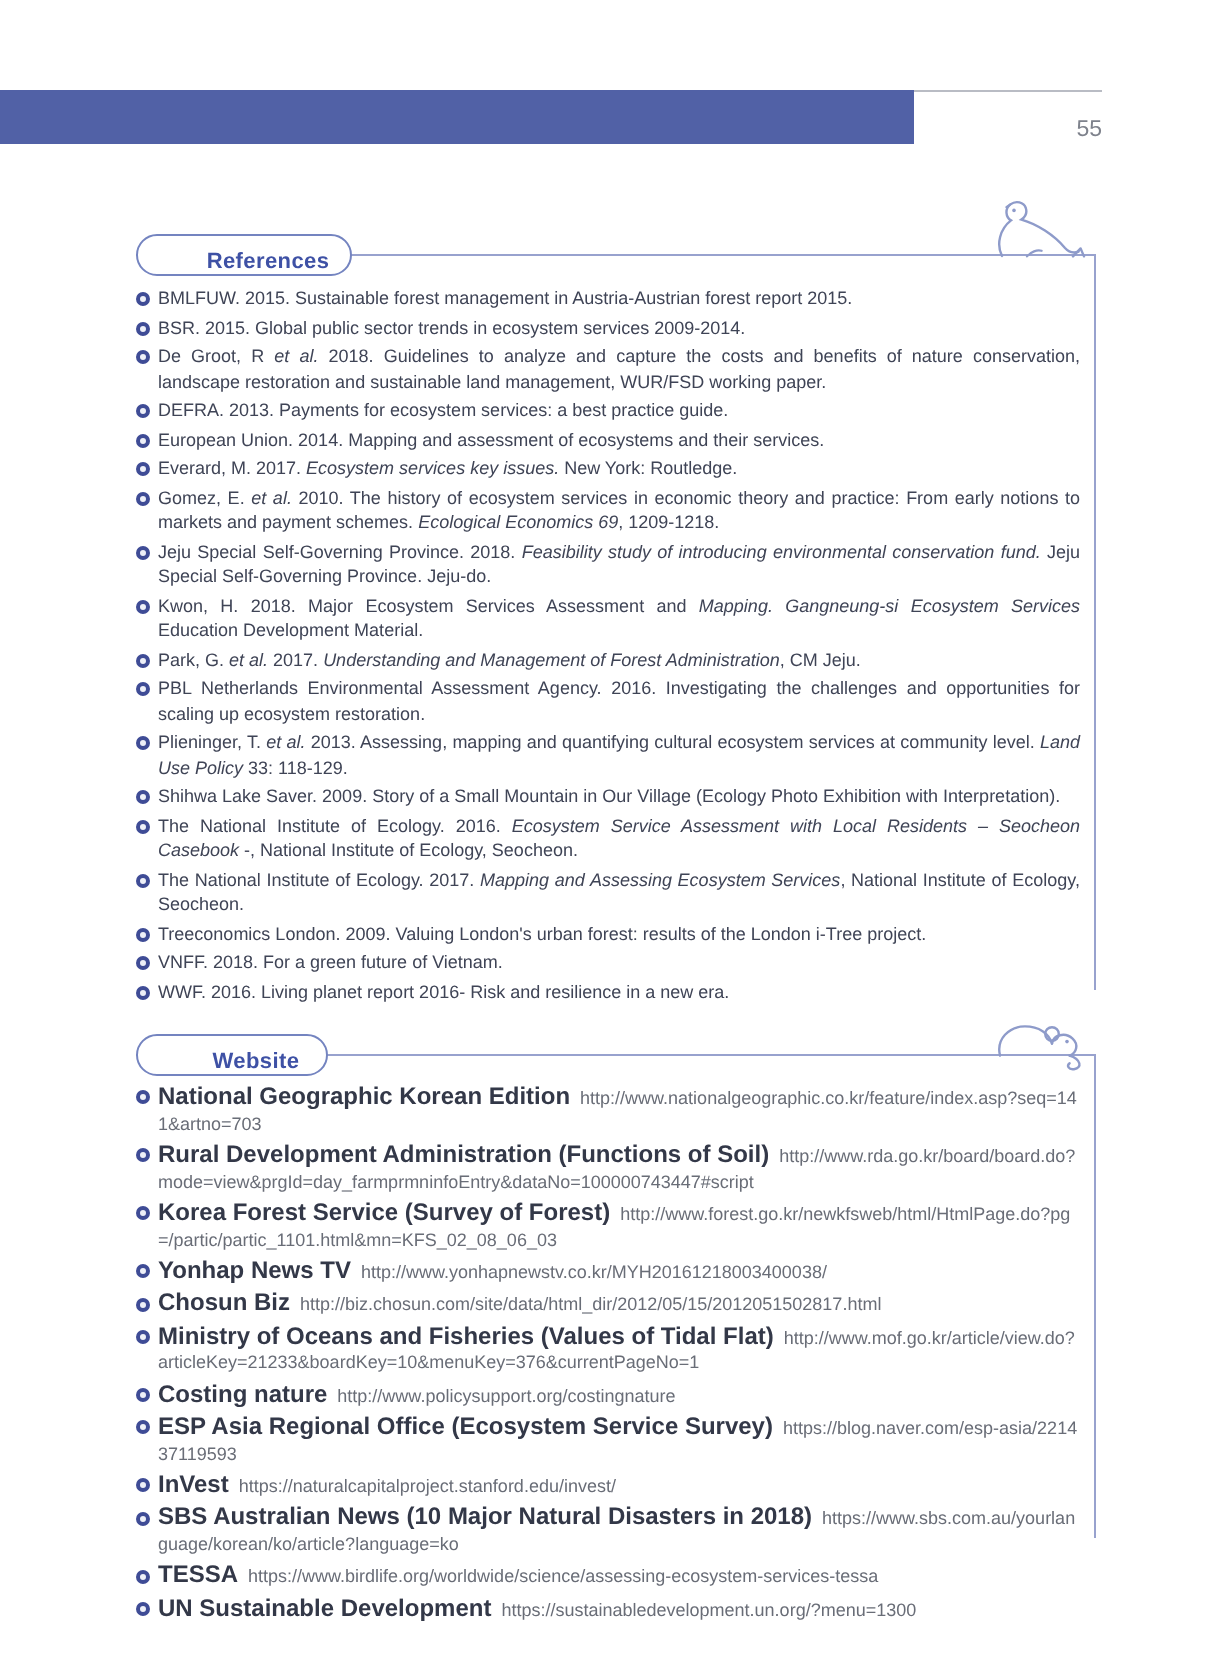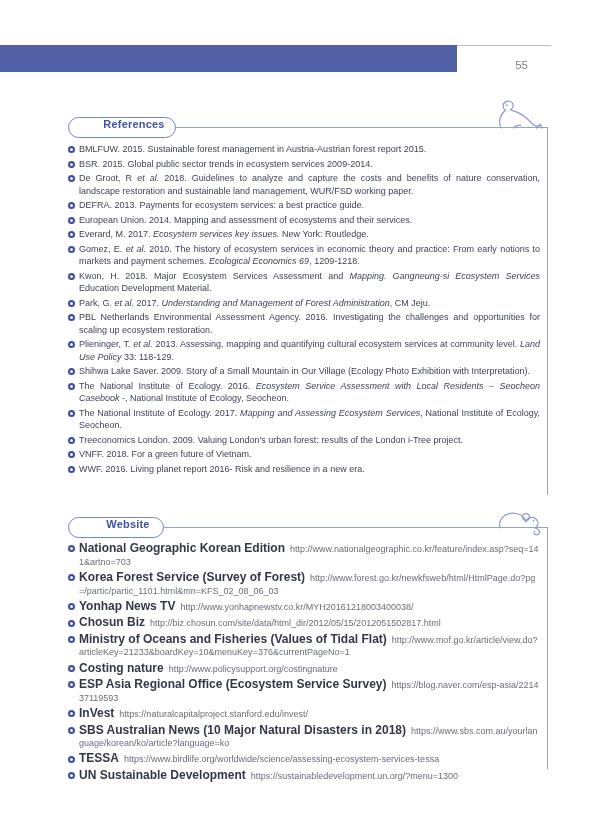--- a/index.html
+++ b/index.html
@@ -3,29 +3,29 @@
 <meta charset="utf-8">
 <style>
   html,body{margin:0;padding:0;}
   body{
     width:613px;height:840px;position:relative;background:#ffffff;
     font-family:"Liberation Sans", sans-serif;overflow:hidden;
   }
   
   .header-bar{position:absolute;left:0;top:45px;width:457px;height:27px;background:#5161a6;}
   .header-line{position:absolute;left:457px;top:45px;width:94px;height:1px;background:#b9bcc4;}
-  .page-number{position:absolute;left:481px;top:59px;width:47px;text-align:right;
+  .page-number{position:absolute;left:504px;top:59px;width:47px;text-align:right;
     color:#7e828c;font-size:11.5px;}
   
   .section{position:absolute;left:68px;width:479px;
     border-top:1px solid #98a2ce;border-right:1px solid #98a2ce;}
   .section-refs{top:127px;height:367px;}
   .section-web{top:527px;height:241px;}
   .tab-pill{position:absolute;left:0;top:-11px;height:21px;background:#ffffff;
-    border:1px solid #7484c0;border-radius:11px;display:flex;align-items:flex-start;justify-content:center;
+    border:1px solid #7484c0;border-radius:11px;display:flex;align-items:flex-end;justify-content:center;
     color:#3e51a5;font-weight:bold;font-size:11px;letter-spacing:.2px;box-sizing:border-box;padding-left:24px;}
   .tab-refs{width:108px;}
   .tab-web{width:96px;}
   .mascot{position:absolute;z-index:2;}
   .mascot-seal{right:1px;top:-29px;}
   .mascot-mouse{right:2px;top:-22px;}
   
   ul.doc-list{list-style:none;margin:0;padding:15px 7px 0 0;}
   ul.doc-list li{position:relative;padding-left:11px;margin-bottom:2px;
     color:#3f4456;font-size:9px;line-height:12.5px;}
@@ -58,20 +58,21 @@
     </svg>
   </span>
   <ul class="doc-list refs" id="ref-list">
       <li><span class="bullet"></span><span>BMLFUW. 2015. Sustainable forest management in Austria-Austrian forest report 2015.</span></li>
       <li><span class="bullet"></span><span>BSR. 2015. Global public sector trends in ecosystem services 2009-2014.</span></li>
       <li><span class="bullet"></span><span>De Groot, R </span><i>et al.</i><span> 2018. Guidelines to analyze and capture the costs and benefits of nature conservation, landscape restoration and sustainable land management, WUR/FSD working paper.</span></li>
       <li><span class="bullet"></span><span>DEFRA. 2013. Payments for ecosystem services: a best practice guide.</span></li>
       <li><span class="bullet"></span><span>European Union. 2014. Mapping and assessment of ecosystems and their services.</span></li>
       <li><span class="bullet"></span><span>Everard, M. 2017. </span><i>Ecosystem services key issues.</i><span> New York: Routledge.</span></li>
       <li><span class="bullet"></span><span>Gomez, E. </span><i>et al.</i><span> 2010. The history of ecosystem services in economic theory and practice: From early notions to markets and payment schemes. </span><i>Ecological Economics 69</i><span>, 1209-1218.</span></li>
+      <li><span class="bullet"></span><span>Jeju Special Self-Governing Province. 2018. </span><i>Feasibility study of introducing environmental conservation fund.</i><span> Jeju Special Self-Governing Province. Jeju-do.</span></li>
       <li><span class="bullet"></span><span>Kwon, H. 2018. Major Ecosystem Services Assessment and </span><i>Mapping. Gangneung-si Ecosystem Services</i><span> Education Development Material.</span></li>
       <li><span class="bullet"></span><span>Park, G. </span><i>et al.</i><span> 2017. </span><i>Understanding and Management of Forest Administration</i><span>, CM Jeju.</span></li>
       <li><span class="bullet"></span><span>PBL Netherlands Environmental Assessment Agency. 2016. Investigating the challenges and opportunities for scaling up ecosystem restoration.</span></li>
       <li><span class="bullet"></span><span>Plieninger, T. </span><i>et al.</i><span> 2013. Assessing, mapping and quantifying cultural ecosystem services at community level. </span><i>Land Use Policy</i><span> 33: 118-129.</span></li>
       <li><span class="bullet"></span><span>Shihwa Lake Saver. 2009. Story of a Small Mountain in Our Village (Ecology Photo Exhibition with Interpretation).</span></li>
       <li><span class="bullet"></span><span>The National Institute of Ecology. 2016. </span><i>Ecosystem Service Assessment with Local Residents – Seocheon Casebook</i><span> -, National Institute of Ecology, Seocheon.</span></li>
       <li><span class="bullet"></span><span>The National Institute of Ecology. 2017. </span><i>Mapping and Assessing Ecosystem Services</i><span>, National Institute of Ecology, Seocheon.</span></li>
       <li><span class="bullet"></span><span>Treeconomics London. 2009. Valuing London's urban forest: results of the London i-Tree project.</span></li>
       <li><span class="bullet"></span><span>VNFF. 2018. For a green future of Vietnam.</span></li>
       <li><span class="bullet"></span><span>WWF. 2016. Living planet report 2016- Risk and resilience in a new era.</span></li>
@@ -86,20 +87,21 @@
     <svg width="52" height="31" viewBox="0 0 52 31" fill="none">
       <path d="M7 21.8 C5 13.5 11.5 7.2 19.5 7.2 C26.5 7.2 31.5 10.8 33 15.8" stroke="#8e9bca" stroke-width="1.2" stroke-linecap="round"></path>
       <path d="M33 15.8 C33.5 11.5 39.5 9.8 43.3 13.3 C46.4 16.2 45.4 20.3 41.8 21.8" stroke="#8e9bca" stroke-width="1.2" stroke-linecap="round"></path>
       <circle cx="33" cy="11" r="3.4" stroke="#8e9bca" stroke-width="1.2"></circle>
       <circle cx="40.5" cy="14.8" r="0.9" fill="#8e9bca"></circle>
       <path d="M41.8 21.8 C47.5 23.6 48.3 28 44 28.6 C41.3 29 40.2 26.8 41.8 25.6" stroke="#8e9bca" stroke-width="1.2" stroke-linecap="round"></path>
     </svg>
   </span>
   <ul class="doc-list web" id="web-list">
       <li><span class="bullet"></span><span class="site-name">National Geographic Korean Edition</span><span class="site-url">&nbsp; http://www.nationalgeographic.co.kr/feature/index.asp?seq=141&amp;artno=703</span></li>
+      <li><span class="bullet"></span><span class="site-name">Rural Development Administration (Functions of Soil)</span><span class="site-url">&nbsp; http://www.rda.go.kr/board/board.do?mode=view&amp;prgId=day_farmprmninfoEntry&amp;dataNo=100000743447#script</span></li>
       <li><span class="bullet"></span><span class="site-name">Korea Forest Service (Survey of Forest)</span><span class="site-url">&nbsp; http://www.forest.go.kr/newkfsweb/html/HtmlPage.do?pg=/partic/partic_1101.html&amp;mn=KFS_02_08_06_03</span></li>
       <li><span class="bullet"></span><span class="site-name">Yonhap News TV</span><span class="site-url">&nbsp; http://www.yonhapnewstv.co.kr/MYH20161218003400038/</span></li>
       <li><span class="bullet"></span><span class="site-name">Chosun Biz</span><span class="site-url">&nbsp; http://biz.chosun.com/site/data/html_dir/2012/05/15/2012051502817.html</span></li>
       <li><span class="bullet"></span><span class="site-name">Ministry of Oceans and Fisheries (Values of Tidal Flat)</span><span class="site-url">&nbsp; http://www.mof.go.kr/article/view.do?articleKey=21233&amp;boardKey=10&amp;menuKey=376&amp;currentPageNo=1</span></li>
       <li><span class="bullet"></span><span class="site-name">Costing nature</span><span class="site-url">&nbsp; http://www.policysupport.org/costingnature</span></li>
       <li><span class="bullet"></span><span class="site-name">ESP Asia Regional Office (Ecosystem Service Survey)</span><span class="site-url">&nbsp; https://blog.naver.com/esp-asia/221437119593</span></li>
       <li><span class="bullet"></span><span class="site-name">InVest</span><span class="site-url">&nbsp; https://naturalcapitalproject.stanford.edu/invest/</span></li>
       <li><span class="bullet"></span><span class="site-name">SBS Australian News (10 Major Natural Disasters in 2018)</span><span class="site-url">&nbsp; https://www.sbs.com.au/yourlanguage/korean/ko/article?language=ko</span></li>
       <li><span class="bullet"></span><span class="site-name">TESSA</span><span class="site-url">&nbsp; https://www.birdlife.org/worldwide/science/assessing-ecosystem-services-tessa</span></li>
       <li><span class="bullet"></span><span class="site-name">UN Sustainable Development</span><span class="site-url">&nbsp; https://sustainabledevelopment.un.org/?menu=1300</span></li>

